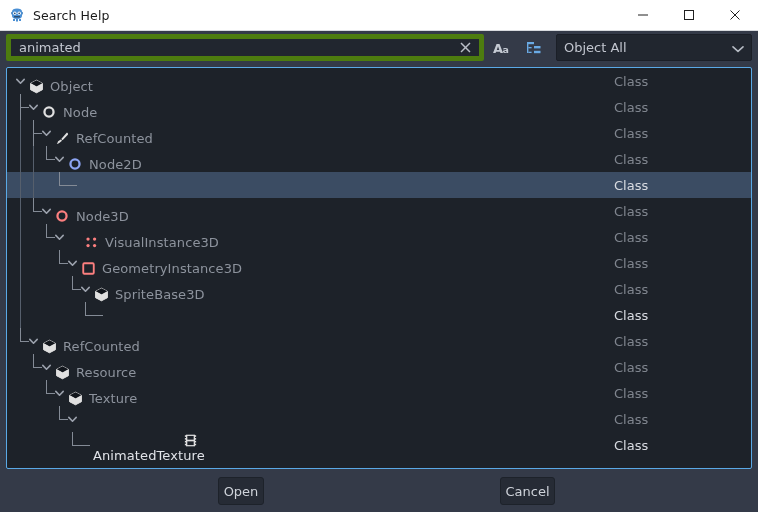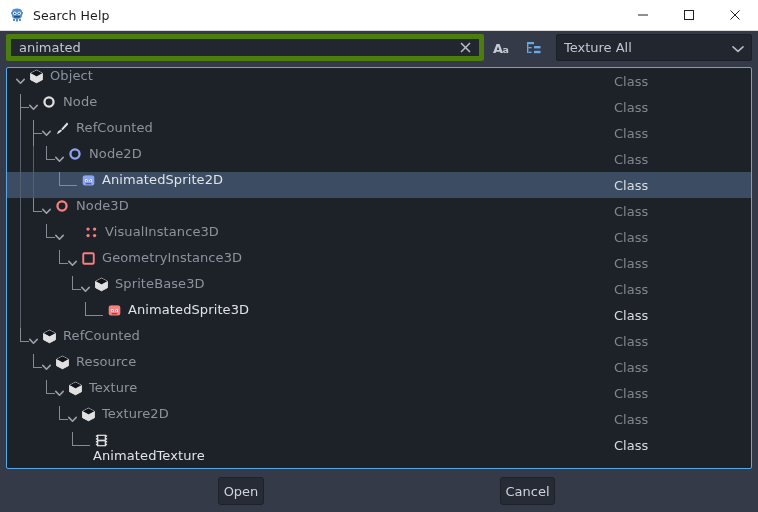--- a/index.html
+++ b/index.html
@@ -127,21 +127,21 @@
 
   .row .guides {
     position: absolute;
     left: 0; top: 0; bottom: 0; right: 0;
     pointer-events: none;
   }
 
   .rowname {
     position: relative;
     display: flex;
-    align-items: flex-start;
+    align-items: flex-end;
     height: 26px;
   }
   .icon {
     width: 16px; height: 16px;
     flex: 0 0 auto;
     display: flex; align-items: center; justify-content: center;
     margin-right: 6px;
   }
   .icon svg { display: block; }
   .label {
@@ -278,21 +278,21 @@
       <rect x="1" y="2" width="7" height="2.2" fill="#6aaae4"></rect>
       <rect x="1" y="2" width="1.4" height="11" fill="#6aaae4"></rect>
       <rect x="2.4" y="7" width="3.2" height="1.3" fill="#6aaae4"></rect>
       <rect x="2.4" y="11.7" width="3.2" height="1.3" fill="#6aaae4"></rect>
       <rect x="8" y="6" width="6.5" height="2.4" fill="#6aaae4"></rect>
       <rect x="8" y="10.8" width="6.5" height="2.4" fill="#6aaae4"></rect>
     </svg>
   </button>
 
   <div class="dropdown">
-    <span class="dd-label">Texture All</span>
+    <span class="dd-label">Object All</span>
     <span>
       <svg width="12" height="8" viewBox="0 0 12 8">
           <path d="M1 1.8 L6 6.3 L11 1.8" fill="none" stroke="#b6bbc4" stroke-width="1.6" stroke-linecap="round" stroke-linejoin="round"></path>
         </svg>
     </span>
   </div>
 </div>
 
 <div class="treepanel">
   <div class="tree-inner" id="tree-inner">
@@ -381,34 +381,20 @@
         </div>
         <div class="classcol">Class</div>
       </div>
       <div class="row selected leaf">
         <div class="guides">
           <div class="vline" style="left: 13px;"></div>
           <div class="vline" style="left: 26px;"></div>
           <div class="elbow-v" style="left: 52px;"></div>
           <div class="elbow-h" style="left: 52px; width: 18px;"></div>
         </div>
-        <div class="rowname" style="position: absolute; left: 73px;">
-          <span class="icon">
-            <svg width="15" height="15" viewBox="0 0 16 16">
-        <rect x="1.8" y="2.6" width="12.4" height="10.8" rx="2.4" fill="#8da5f3"></rect>
-        <rect x="1.8" y="2.6" width="12.4" height="3.2" rx="2.4" fill="#8da5f3" opacity="0.55"></rect>
-        <circle cx="5.6" cy="8.2" r="1.5" fill="#ffffff"></circle>
-        <circle cx="10.4" cy="8.2" r="1.5" fill="#ffffff"></circle>
-        <circle cx="5.6" cy="8.3" r="0.7" fill="#262b38"></circle>
-        <circle cx="10.4" cy="8.3" r="0.7" fill="#262b38"></circle>
-        <rect x="5.0" y="10.9" width="6" height="1.2" rx="0.6" fill="#262b38" opacity="0.75"></rect>
-      </svg>
-          </span>
-          <span class="label">AnimatedSprite2D</span>
-        </div>
         <div class="classcol">Class</div>
       </div>
       <div class="row">
         <div class="guides">
           <div class="vline" style="left: 13px;"></div>
           <div class="elbow-v" style="left: 26px;"></div>
           <div class="elbow-h" style="left: 26px; width: 9px;"></div>
         </div>
         <span class="arrow" style="left: 34px; top: 8px;">
           <svg width="11" height="11" viewBox="0 0 11 11">
@@ -494,34 +480,20 @@
           <span class="label">SpriteBase3D</span>
         </div>
         <div class="classcol">Class</div>
       </div>
       <div class="row leaf">
         <div class="guides">
           <div class="vline" style="left: 13px;"></div>
           <div class="elbow-v" style="left: 78px;"></div>
           <div class="elbow-h" style="left: 78px; width: 18px;"></div>
         </div>
-        <div class="rowname" style="position: absolute; left: 99px;">
-          <span class="icon">
-            <svg width="15" height="15" viewBox="0 0 16 16">
-        <rect x="1.8" y="2.6" width="12.4" height="10.8" rx="2.4" fill="#fc7f7f"></rect>
-        <rect x="1.8" y="2.6" width="12.4" height="3.2" rx="2.4" fill="#fc7f7f" opacity="0.55"></rect>
-        <circle cx="5.6" cy="8.2" r="1.5" fill="#ffffff"></circle>
-        <circle cx="10.4" cy="8.2" r="1.5" fill="#ffffff"></circle>
-        <circle cx="5.6" cy="8.3" r="0.7" fill="#262b38"></circle>
-        <circle cx="10.4" cy="8.3" r="0.7" fill="#262b38"></circle>
-        <rect x="5.0" y="10.9" width="6" height="1.2" rx="0.6" fill="#262b38" opacity="0.75"></rect>
-      </svg>
-          </span>
-          <span class="label">AnimatedSprite3D</span>
-        </div>
         <div class="classcol">Class</div>
       </div>
       <div class="row">
         <div class="guides">
           <div class="elbow-v" style="left: 13px;"></div>
           <div class="elbow-h" style="left: 13px; width: 9px;"></div>
         </div>
         <span class="arrow" style="left: 21px; top: 8px;">
           <svg width="11" height="11" viewBox="0 0 11 11">
             <path d="M1.8 3.4 L5.5 7.2 L9.2 3.4" fill="none" stroke="currentColor" stroke-width="1.6" stroke-linecap="round" stroke-linejoin="round"></path>
@@ -592,32 +564,20 @@
       <div class="row">
         <div class="guides">
           <div class="elbow-v" style="left: 52px;"></div>
           <div class="elbow-h" style="left: 52px; width: 9px;"></div>
         </div>
         <span class="arrow" style="left: 60px; top: 8px;">
           <svg width="11" height="11" viewBox="0 0 11 11">
             <path d="M1.8 3.4 L5.5 7.2 L9.2 3.4" fill="none" stroke="currentColor" stroke-width="1.6" stroke-linecap="round" stroke-linejoin="round"></path>
           </svg>
         </span>
-        <div class="rowname" style="position: absolute; left: 73px;">
-          <span class="icon">
-            <svg width="15" height="15" viewBox="0 0 16 16">
-        <path d="M8 1.3 L14.3 4.6 L14.3 11.4 L8 14.7 L1.7 11.4 L1.7 4.6 Z" fill="#e0e0e0" stroke="#e0e0e0" stroke-width="1" stroke-linejoin="round"></path>
-        <path d="M8 1.3 L14.3 4.6 L8 8 L1.7 4.6 Z" fill="#11151b"></path>
-        <path d="M8 8 L14.3 4.6 L14.3 11.4 L8 14.7 Z" fill="#11151b" opacity="0.0"></path>
-        <path d="M1.7 4.6 L8 8 L8 14.7 L1.7 11.4 Z" fill="#e0e0e0"></path>
-        <path d="M8 8 L14.3 4.6 L14.3 11.4 L8 14.7 Z" fill="#e0e0e0" opacity="0.55"></path>
-      </svg>
-          </span>
-          <span class="label">Texture2D</span>
-        </div>
         <div class="classcol">Class</div>
       </div>
       <div class="row leaf">
         <div class="guides">
           <div class="elbow-v" style="left: 65px;"></div>
           <div class="elbow-h" style="left: 65px; width: 18px;"></div>
         </div>
         <div class="rowname" style="position: absolute; left: 86px; flex-direction: column;">
           <span class="icon">
             <svg width="15" height="15" viewBox="0 0 16 16">

